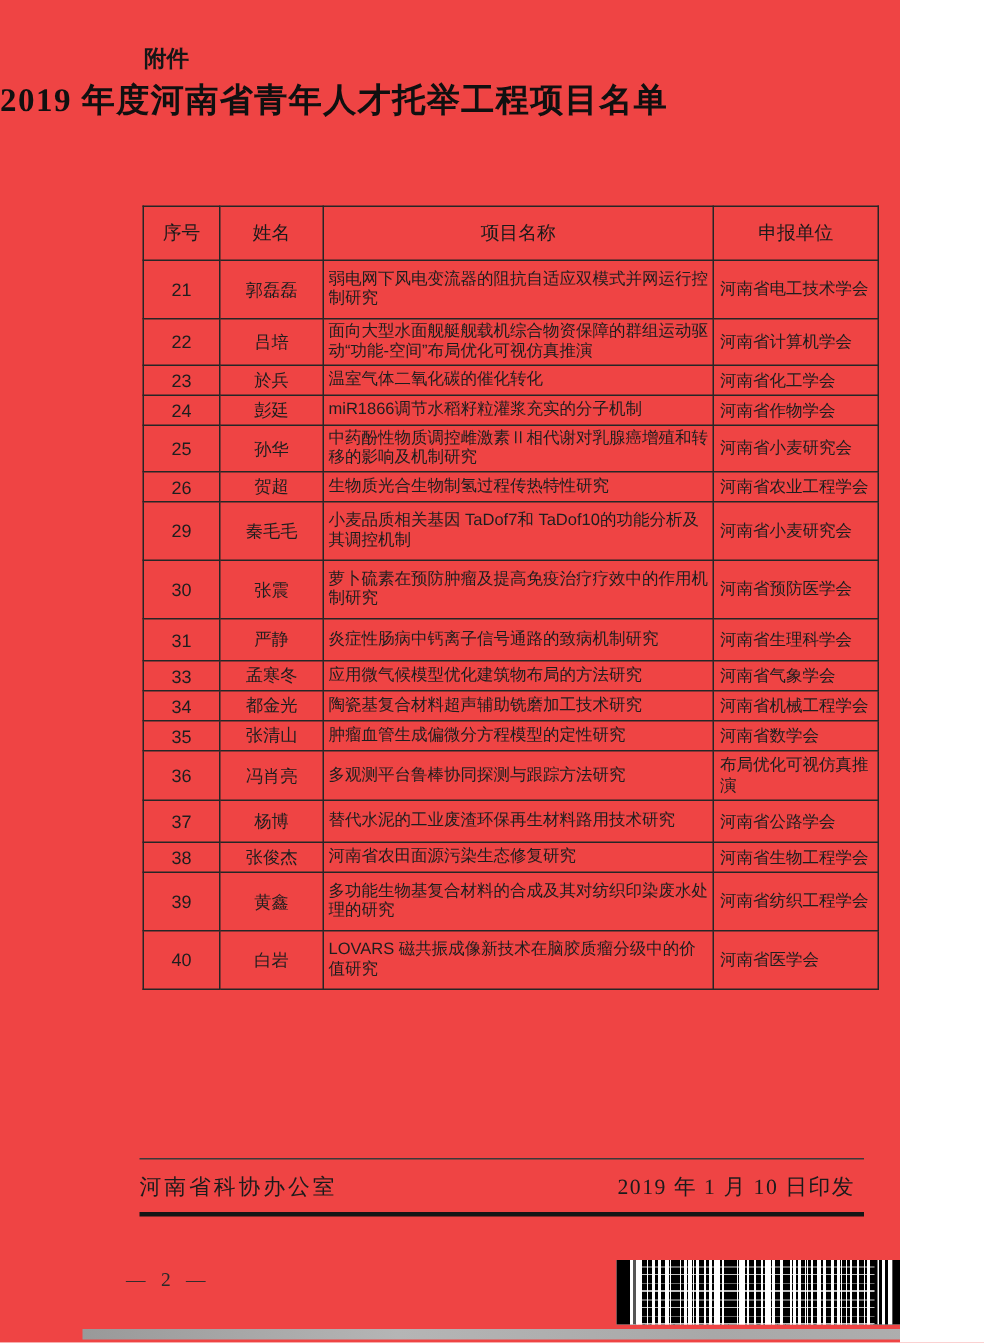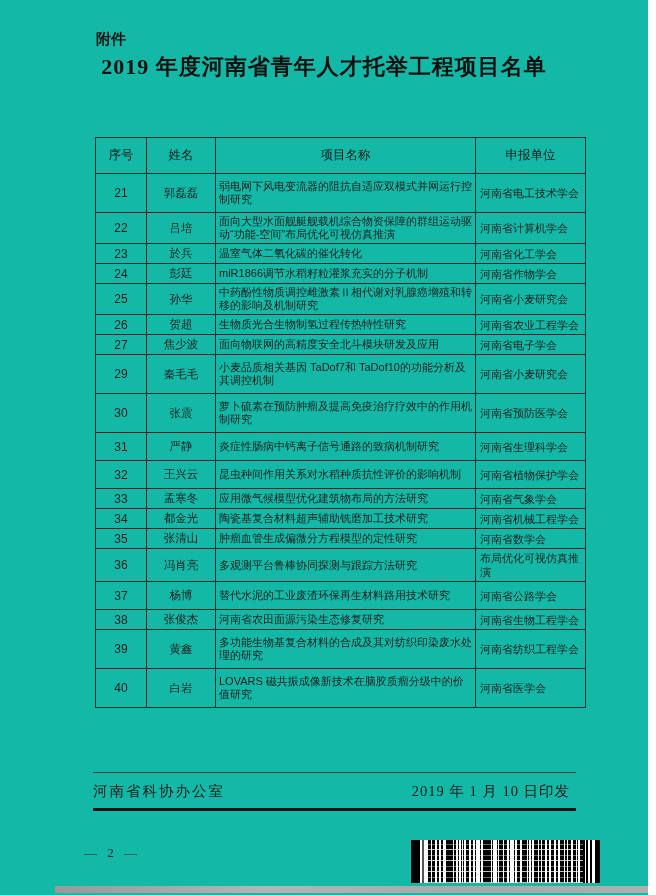--- a/index.html
+++ b/index.html
@@ -1,26 +1,26 @@
 <!DOCTYPE html>
 <html lang="zh"><head>
 <meta charset="utf-8">
 <style>
   html,body { margin:0; padding:0; background:#ffffff; }
   .page {
-    position:relative; width:648px; height:895px; background:#14b8a6;
+    position:relative; width:600px; height:895px; background:#ef4444;
     font-family:"Liberation Serif", serif; color:#1e1e1e; overflow:hidden;
   }
   .attachment {
     position:absolute; top:30px; left:96px;
     font-size:15px; font-weight:bold; color:#161616;
   }
   .title {
     position:absolute; top:52px; left:0; width:100%; margin:0;
-    text-align:center; font-size:22px; font-weight:bold;
+    text-align:left; font-size:22px; font-weight:bold;
     letter-spacing:1px; color:#101010;
   }
   table.roster {
     position:absolute; top:137px; left:95px; width:490px;
     border-collapse:collapse; table-layout:fixed;
   }
   .roster th, .roster td {
     border:1px solid #262626; vertical-align:middle;
     font-weight:normal; overflow:hidden;
   }
@@ -124,50 +124,38 @@
         <td class="nm">孙华</td>
         <td class="pj">中药酚性物质调控雌激素Ⅱ相代谢对乳腺癌增殖和转移的影响及机制研究</td>
         <td class="org">河南省小麦研究会</td>
       </tr>
       <tr>
         <td class="no">26</td>
         <td class="nm">贺超</td>
         <td class="pj">生物质光合生物制氢过程传热特性研究</td>
         <td class="org">河南省农业工程学会</td>
       </tr>
-      <tr>
-        <td class="no">27</td>
-        <td class="nm">焦少波</td>
-        <td class="pj">面向物联网的高精度安全北斗模块研发及应用</td>
-        <td class="org">河南省电子学会</td>
-      </tr>
       <tr class="r">
         <td class="no">29</td>
         <td class="nm">秦毛毛</td>
         <td class="pj">小麦品质相关基因 TaDof7和 TaDof10的功能分析及其调控机制</td>
         <td class="org">河南省小麦研究会</td>
       </tr>
       <tr class="r">
         <td class="no">30</td>
         <td class="nm">张震</td>
         <td class="pj">萝卜硫素在预防肿瘤及提高免疫治疗疗效中的作用机制研究</td>
         <td class="org">河南省预防医学会</td>
       </tr>
       <tr class="r">
         <td class="no">31</td>
         <td class="nm">严静</td>
         <td class="pj">炎症性肠病中钙离子信号通路的致病机制研究</td>
         <td class="org">河南省生理科学会</td>
       </tr>
-      <tr class="r">
-        <td class="no">32</td>
-        <td class="nm">王兴云</td>
-        <td class="pj">昆虫种间作用关系对水稻种质抗性评价的影响机制</td>
-        <td class="org">河南省植物保护学会</td>
-      </tr>
       <tr>
         <td class="no">33</td>
         <td class="nm">孟寒冬</td>
         <td class="pj">应用微气候模型优化建筑物布局的方法研究</td>
         <td class="org">河南省气象学会</td>
       </tr>
       <tr>
         <td class="no">34</td>
         <td class="nm">都金光</td>
         <td class="pj">陶瓷基复合材料超声辅助铣磨加工技术研究</td>

